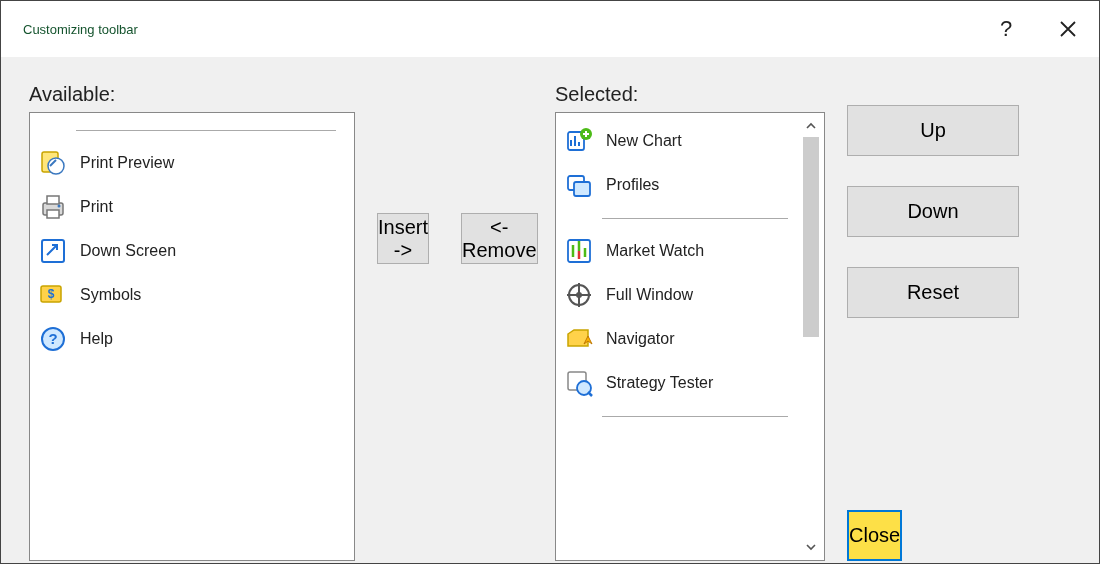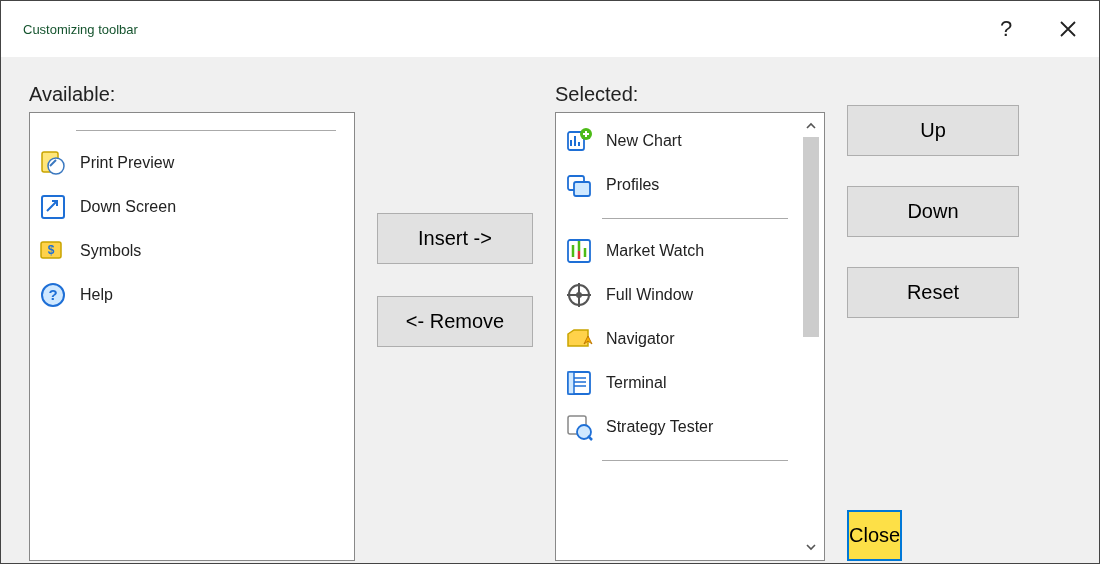--- a/index.html
+++ b/index.html
@@ -106,21 +106,21 @@
     padding-left: 44px;
     padding-right: 12px;
   }
   .sep-line {
     border-top: 1px solid #aaa;
     width: 100%;
   }
   .col-mid {
     width: 156px;
     display: flex;
-    flex-direction: column;
+    flex-direction: row;
     justify-content: flex-start;
     padding-top: 130px;
     gap: 32px;
   }
   .col-side {
     width: 172px;
     display: flex;
     flex-direction: column;
     padding-top: 22px;
     gap: 30px;
@@ -215,20 +215,31 @@
               <span class="icon">
                 <svg width="30" height="30" viewBox="0 0 30 30">
                     <rect x="4" y="4" width="16" height="20" rx="2" fill="#ffe67a" stroke="#c9a400" stroke-width="1.5"></rect>
                     <rect x="10" y="10" width="16" height="16" rx="8" fill="#fff" stroke="#3a78c0" stroke-width="1.5"></rect>
                     <path d="M12 18 L18 12" stroke="#3a78c0" stroke-width="2"></path>
                   </svg>
               </span>
               <span class="txt">Print Preview</span>
             </div>
 
+            <div class="row">
+              <span class="icon">
+                <svg width="30" height="30" viewBox="0 0 30 30">
+                    <rect x="5" y="11" width="20" height="12" rx="2" fill="#d9d9d9" stroke="#777" stroke-width="1.5"></rect>
+                    <rect x="9" y="4" width="12" height="8" fill="#fff" stroke="#777" stroke-width="1.5"></rect>
+                    <rect x="9" y="18" width="12" height="8" fill="#fff" stroke="#777" stroke-width="1.5"></rect>
+                    <circle cx="21" cy="14" r="1.5" fill="#3a78c0"></circle>
+                  </svg>
+              </span>
+              <span class="txt">Print</span>
+            </div>
 
             <div class="row">
               <span class="icon">
                 <svg width="30" height="30" viewBox="0 0 30 30">
                     <rect x="4" y="4" width="22" height="22" rx="2" fill="#fff" stroke="#1e6fd6" stroke-width="2"></rect>
                     <path d="M9 19 L19 9 M14 9 H19 V14" stroke="#1e6fd6" stroke-width="2" fill="none"></path>
                   </svg>
               </span>
               <span class="txt">Down Screen</span>
             </div>
@@ -319,30 +330,20 @@
             <div class="row">
               <span class="icon">
                 <svg width="30" height="30" viewBox="0 0 30 30">
                     <path d="M4 10 L10 6 H24 V22 H4 Z" fill="#ffd24a" stroke="#c9a400" stroke-width="1.5"></path>
                     <path d="M20 20 L24 12 L28 20 L24 17 Z" fill="#ffb400" stroke="#c07800" stroke-width="1"></path>
                   </svg>
               </span>
               <span class="txt">Navigator</span>
             </div>
 
-            <div class="row">
-              <span class="icon">
-                <svg width="30" height="30" viewBox="0 0 30 30">
-                    <rect x="4" y="4" width="22" height="22" rx="2" fill="#fff" stroke="#1e6fd6" stroke-width="1.8"></rect>
-                    <path d="M8 10 H22 M8 14 H22 M8 18 H22" stroke="#1e6fd6" stroke-width="1.5"></path>
-                    <rect x="4" y="4" width="6" height="22" fill="#cfe8ff" stroke="#1e6fd6" stroke-width="1.5"></rect>
-                  </svg>
-              </span>
-              <span class="txt">Terminal</span>
-            </div>
 
             <div class="row">
               <span class="icon">
                 <svg width="30" height="30" viewBox="0 0 30 30">
                     <rect x="4" y="4" width="18" height="18" rx="2" fill="#fff" stroke="#888" stroke-width="1.5"></rect>
                     <circle cx="20" cy="20" r="7" fill="#cfe8ff" stroke="#1e6fd6" stroke-width="1.8"></circle>
                     <path d="M24 24 L28 28" stroke="#1e6fd6" stroke-width="2.5"></path>
                   </svg>
               </span>
               <span class="txt">Strategy Tester</span>

